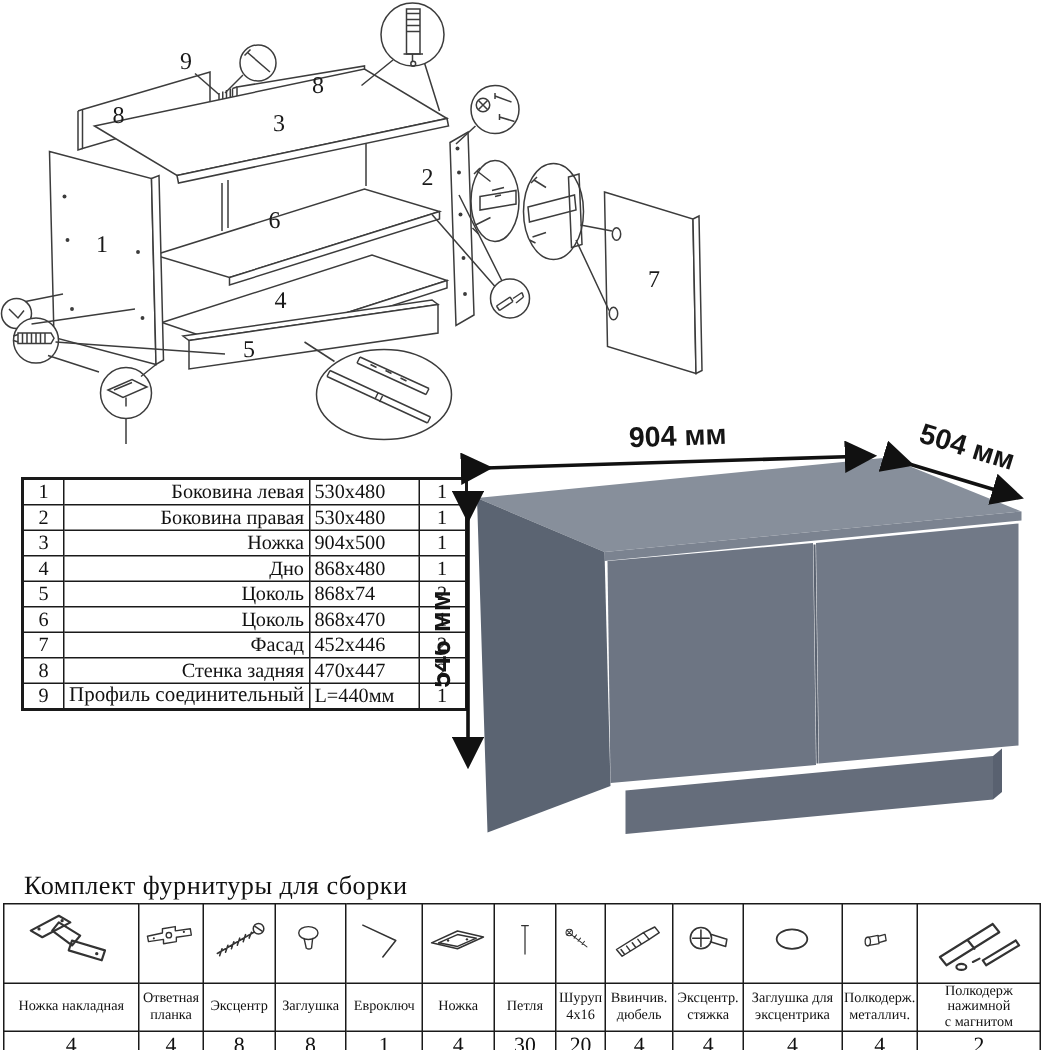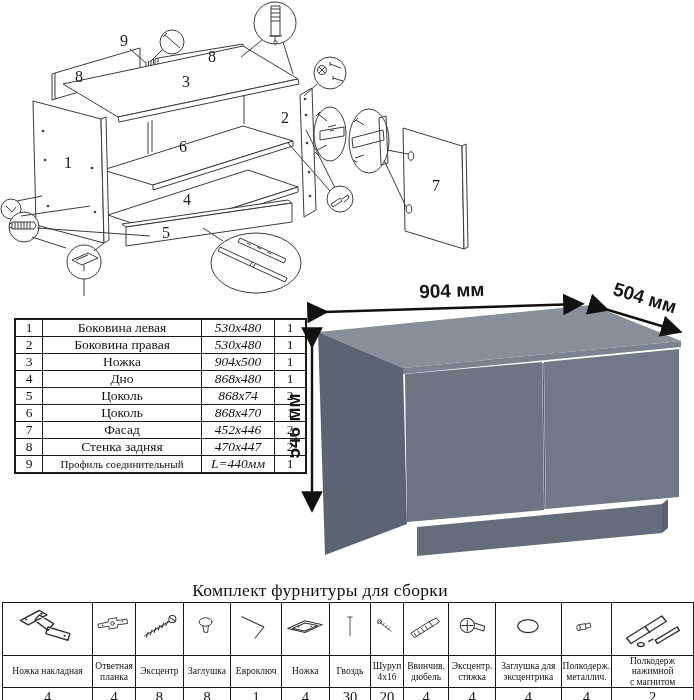--- a/index.html
+++ b/index.html
@@ -13,31 +13,31 @@
   .panel{stroke:#3c3c3c;stroke-width:1;fill:#fff;}
   .dot{fill:#3c3c3c;stroke:none;}
   .dlabel{font:16px "Liberation Serif", serif;fill:#1a1a1a;}
 
   
   #parts-table{left:14px;top:318px;border-collapse:collapse;}
   #parts-table td{border:1px solid #1a1a1a;font-size:13.5px;height:15.8px;
                   padding:0 3px;white-space:nowrap;}
   #parts-table{border:2px solid #1a1a1a;}
   .c-num{text-align:center;width:20px;}
-  .c-name{width:152px;text-align:center;}
-  .c-size{width:66px;text-align:center;font-style:italic;}
+  .c-name{width:152px;text-align:right;}
+  .c-size{width:66px;text-align:left;}
   .c-qty{width:24px;text-align:center;}
 
   
   #cabinet{left:290px;top:278px;}
   .dim{font:700 19px "Liberation Sans", sans-serif;fill:#151515;}
   .dimline{stroke:#111;stroke-width:2.4;fill:none;}
 
   
-  #hw-title{left:0;top:580px;width:640px;text-align:center;
+  #hw-title{left:16px;top:580px;width:640px;text-align:left;
             font-size:17.5px;letter-spacing:.3px;}
   #hw-table{left:2px;top:602px;border-collapse:collapse;table-layout:fixed;}
   #hw-table td{border:1px solid #1a1a1a;text-align:center;vertical-align:middle;
                padding:0 1px;overflow:hidden;}
   .hw-icon-cell{height:52px;}
   .hw-label{height:27px;font-size:9.5px;line-height:1.1;white-space:pre-line;}
   .hw-qty{height:18px;font-size:14.5px;}
   .hwicon .s{stroke:#333;fill:none;stroke-width:1.3;stroke-linecap:round;stroke-linejoin:round;}
   .hwicon .f{fill:#333;stroke:none;}
 </style>
@@ -237,21 +237,21 @@
         <td class="c-qty">2</td>
       </tr>
     <tr>
         <td class="c-num">8</td>
         <td class="c-name">Стенка задняя</td>
         <td class="c-size">470x447</td>
         <td class="c-qty">2</td>
       </tr>
     <tr>
         <td class="c-num">9</td>
-        <td class="c-name" style="font-size:11px">Профиль соединительный</td>
+        <td class="c-name" style="font-size:14px">Профиль соединительный</td>
         <td class="c-size">L=440мм</td>
         <td class="c-qty">1</td>
       </tr>
   </tbody>
 </table>
 
 <svg id="cabinet" class="abs" width="404" height="300" viewBox="0 0 404 300">
   <defs>
     <marker id="ah" markerWidth="9" markerHeight="9" refX="7" refY="4.5" orient="auto">
       <path d="M0,0 L9,4.5 L0,9 Z" fill="#111"></path>
@@ -371,21 +371,21 @@
       </svg></td>
   </tr>
   <tr>
     <td class="hw-label">Ножка накладная</td>
     <td class="hw-label">Ответная
 планка</td>
     <td class="hw-label">Эксцентр</td>
     <td class="hw-label">Заглушка</td>
     <td class="hw-label">Евроключ</td>
     <td class="hw-label">Ножка</td>
-    <td class="hw-label">Гвоздь</td>
+    <td class="hw-label">Петля</td>
     <td class="hw-label">Шуруп
 4x16</td>
     <td class="hw-label">Ввинчив.
 дюбель</td>
     <td class="hw-label">Эксцентр.
 стяжка</td>
     <td class="hw-label">Заглушка для
 эксцентрика</td>
     <td class="hw-label">Полкодерж.
 металлич.</td>

